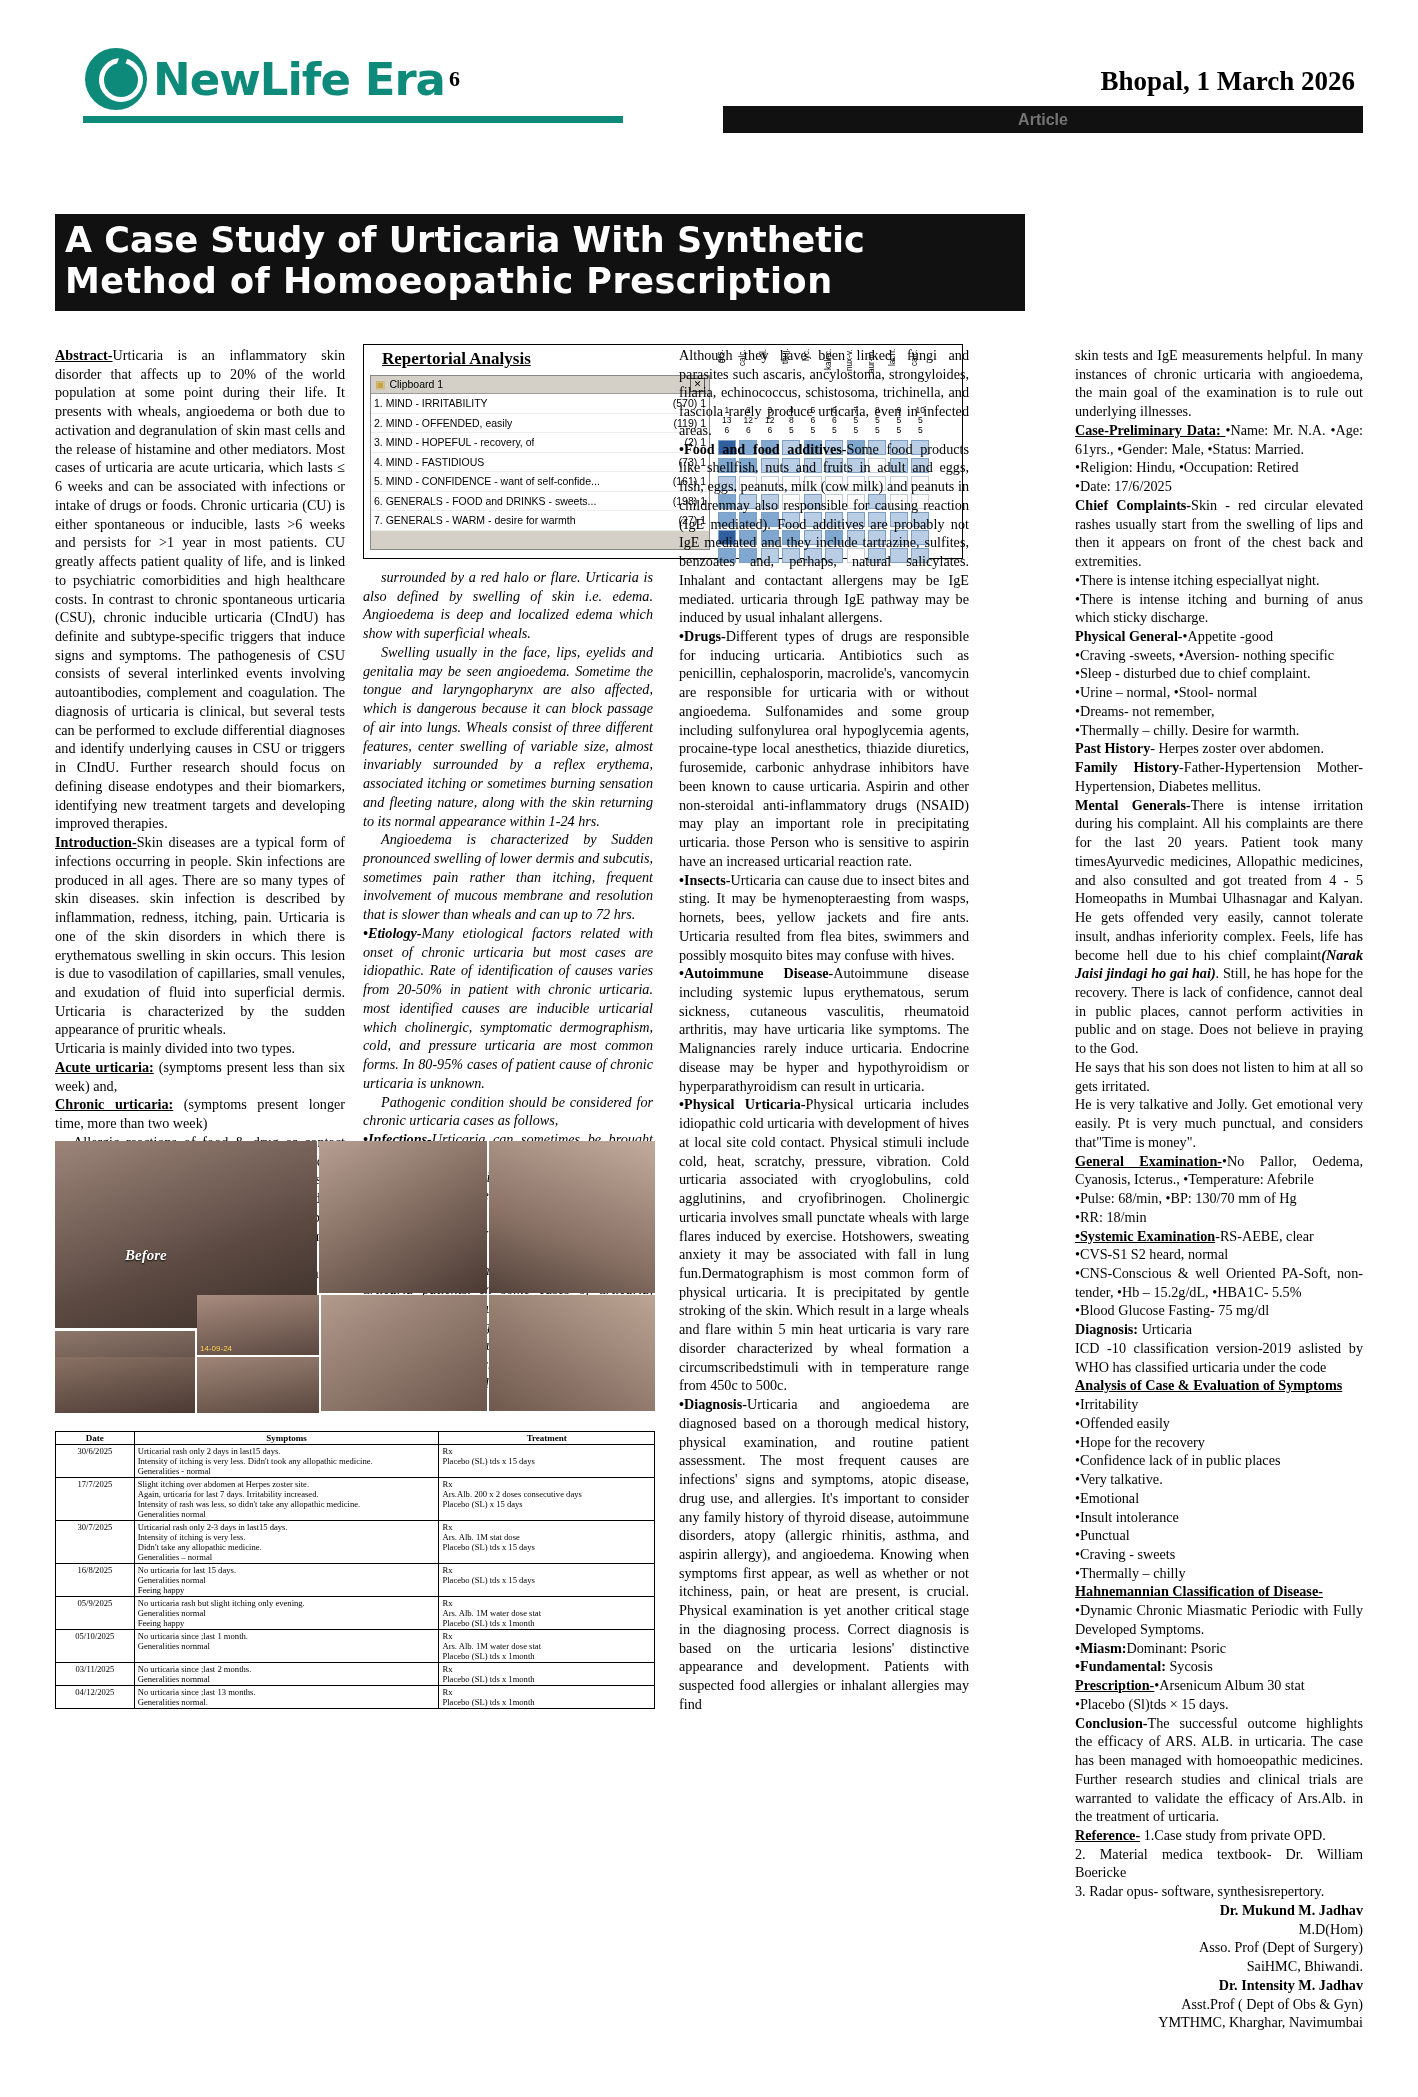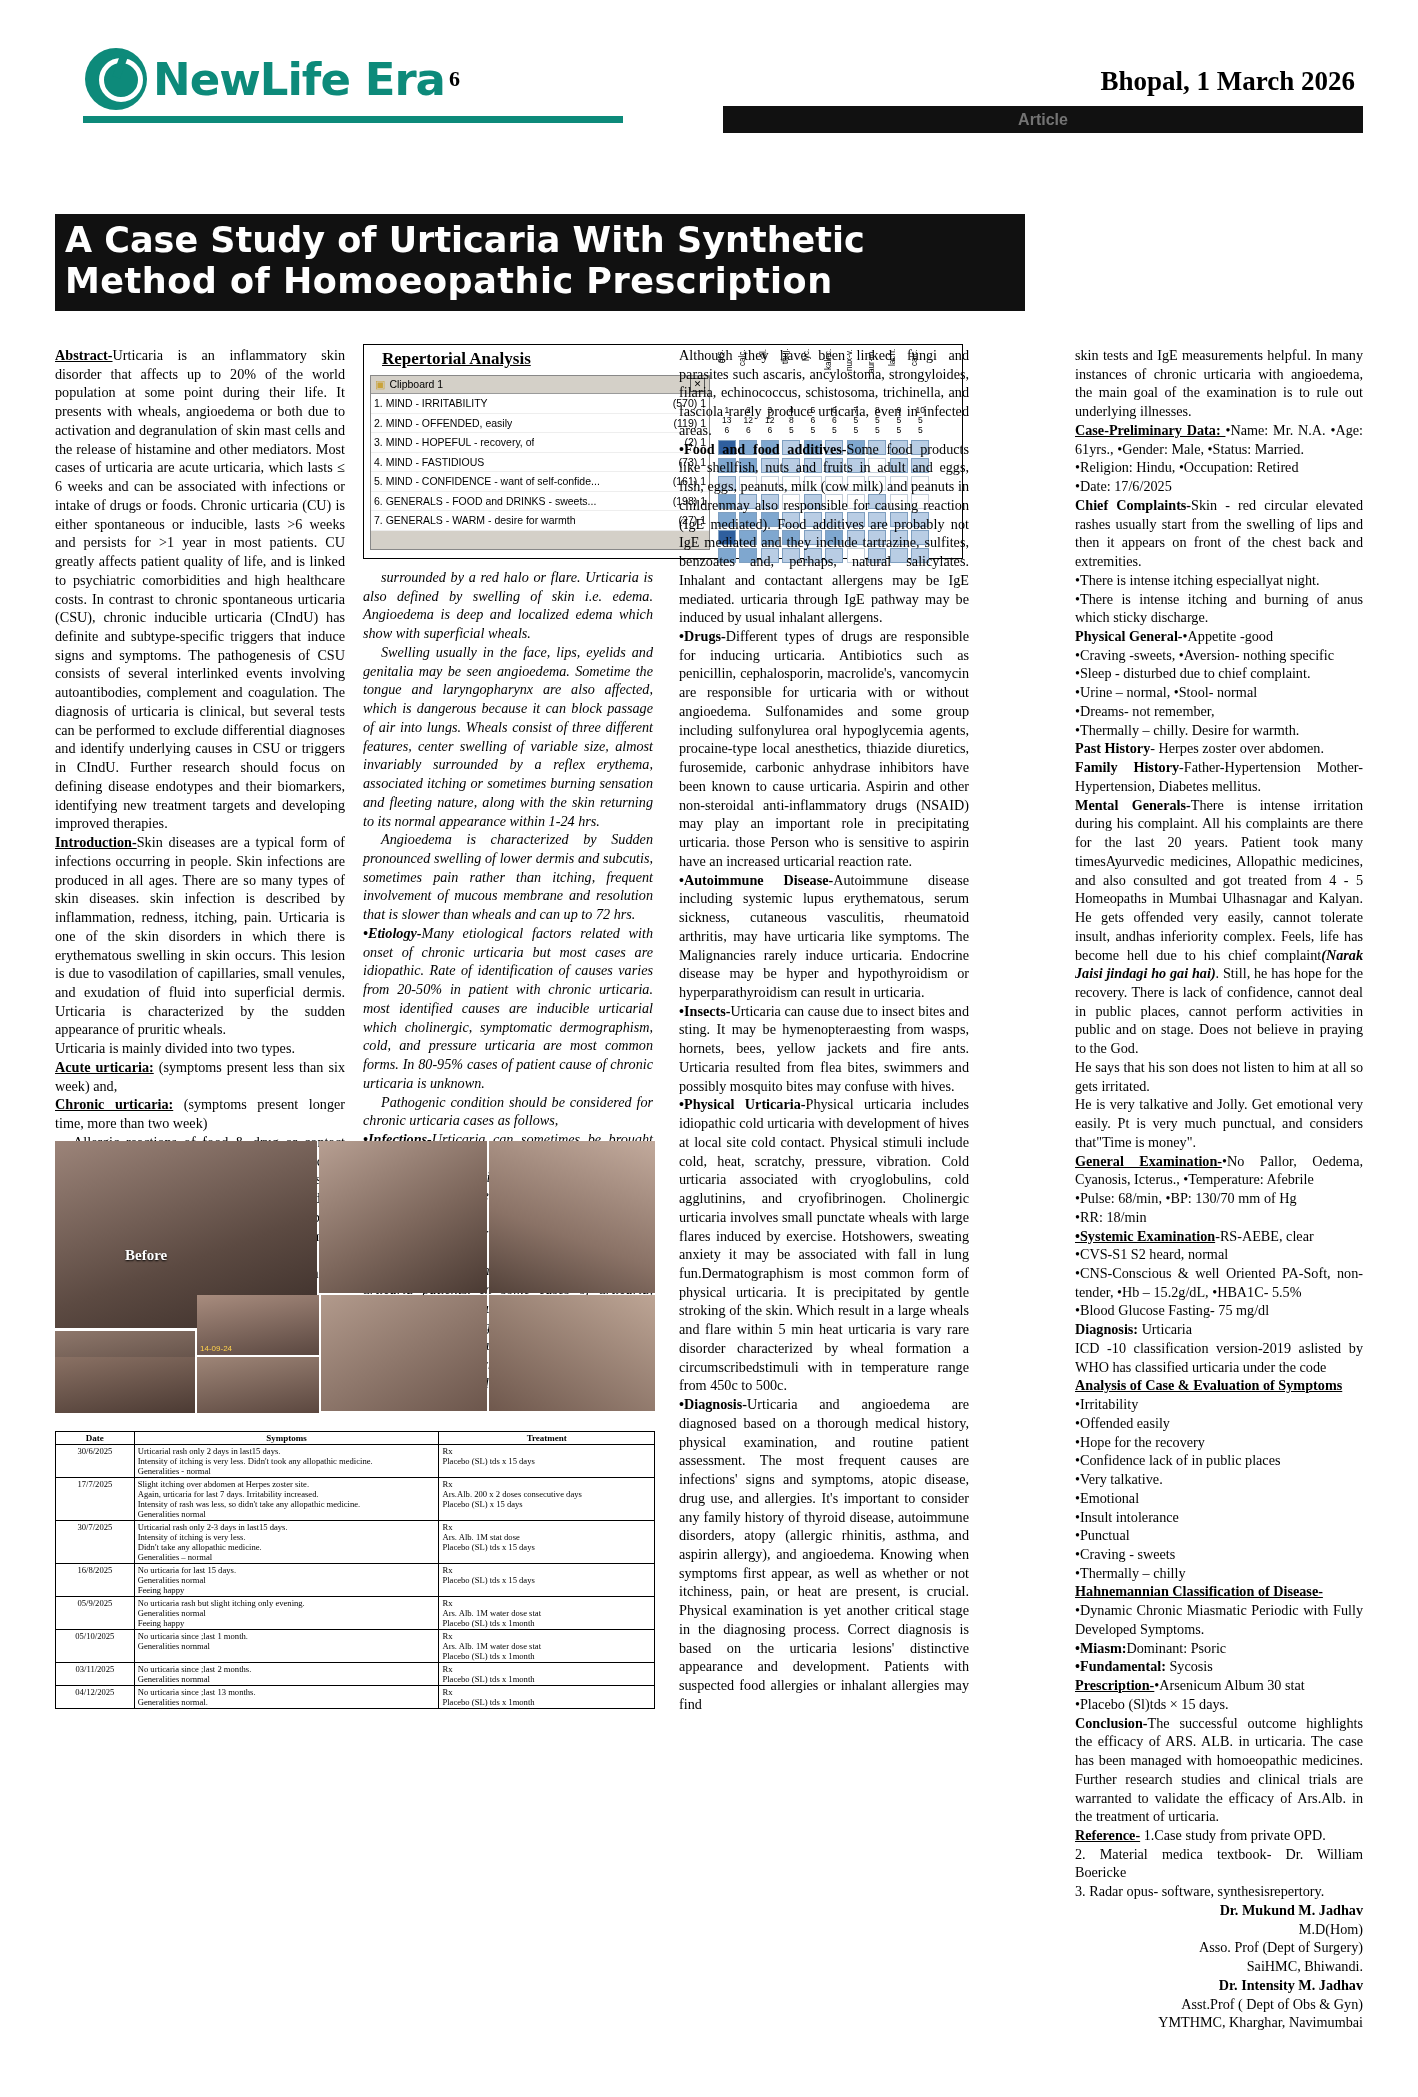--- a/index.html
+++ b/index.html
@@ -372,22 +372,22 @@
       <p>Angioedema is characterized by Sudden pronounced swelling of lower dermis and subcutis, sometimes pain rather than itching, frequent involvement of mucous membrane and resolution that is slower than wheals and can up to 72 hrs.</p>
       <p class="noind"><b>•Etiology-</b><span>Many etiological factors related with onset of chronic urticaria but most cases are idiopathic. Rate of identification of causes varies from 20-50% in patient with chronic urticaria. most identified causes are inducible urticarial which cholinergic, symptomatic dermographism, cold, and pressure urticaria are most common forms. In 80-95% cases of patient cause of chronic urticaria is unknown.</span></p>
       <p>Pathogenic condition should be considered for chronic urticaria cases as follows,</p>
       <p class="noind"><b>•Infections-</b><span>Urticaria can sometimes be brought on by infection. More than half of patients of acute urticaria had infections. Infections caused by viruses include infectious hepatitis, infectious mononucleosis, and a number of others. In comparison to bacterial infection, the hepatitis B virus accounts for 20–30% of cases. Anti-staphylolytic titer had increased in 15% of urticaria patients. In some cases of urticaria, chronic infections (such as those of the tonsils, teeth, sinuses, and gallbladder) are discovered. Viral infection in the upper respiratory tract is the cause of acute urticaria, which typically appears a few days before wheals occur.</span></p>
     </div>
 
     <div class="col c3">
       <p class="noind">Although they have been linked, fungi and parasites such ascaris, ancylostoma, strongyloides, filaria, echinococcus, schistosoma, trichinella, and fasciola rarely produce urticaria, even in infected areas.</p>
       <p class="noind"><b>•Food and food additives-</b><span>Some food products like shellfish, nuts and fruits in adult and eggs, fish, eggs, peanuts, milk (cow milk) and peanuts in childrenmay also responsible for causing reaction (IgE mediated). Food additives are probably not IgE mediated and they include tartrazine, sulfites, benzoates and, perhaps, natural salicylates. Inhalant and contactant allergens may be IgE mediated. urticaria through IgE pathway may be induced by usual inhalant allergens.</span></p>
       <p class="noind"><b>•Drugs-</b><span>Different types of drugs are responsible for inducing urticaria. Antibiotics such as penicillin, cephalosporin, macrolide's, vancomycin are responsible for urticaria with or without angioedema. Sulfonamides and some group including sulfonylurea oral hypoglycemia agents, procaine-type local anesthetics, thiazide diuretics, furosemide, carbonic anhydrase inhibitors have been known to cause urticaria. Aspirin and other non-steroidal anti-inflammatory drugs (NSAID) may play an important role in precipitating urticaria. those Person who is sensitive to aspirin have an increased urticarial reaction rate.</span></p>
+      <p class="noind"><b>•Insects-</b><span>Urticaria can cause due to insect bites and sting. It may be hymenopteraesting from wasps, hornets, bees, yellow jackets and fire ants. Urticaria resulted from flea bites, swimmers and possibly mosquito bites may confuse with hives.</span></p>
       <p class="noind"><b>•Autoimmune Disease-</b><span>Autoimmune disease including systemic lupus erythematous, serum sickness, cutaneous vasculitis, rheumatoid arthritis, may have urticaria like symptoms. The Malignancies rarely induce urticaria. Endocrine disease may be hyper and hypothyroidism or hyperparathyroidism can result in urticaria.</span></p>
-      <p class="noind"><b>•Insects-</b><span>Urticaria can cause due to insect bites and sting. It may be hymenopteraesting from wasps, hornets, bees, yellow jackets and fire ants. Urticaria resulted from flea bites, swimmers and possibly mosquito bites may confuse with hives.</span></p>
       <p class="noind"><b>•Physical Urticaria-</b><span>Physical urticaria includes idiopathic cold urticaria with development of hives at local site cold contact. Physical stimuli include cold, heat, scratchy, pressure, vibration. Cold urticaria associated with cryoglobulins, cold agglutinins, and cryofibrinogen. Cholinergic urticaria involves small punctate wheals with large flares induced by exercise. Hotshowers, sweating anxiety it may be associated with fall in lung fun.Dermatographism is most common form of physical urticaria. It is precipitated by gentle stroking of the skin. Which result in a large wheals and flare within 5 min heat urticaria is vary rare disorder characterized by wheal formation a circumscribedstimuli with in temperature range from 450c to 500c.</span></p>
       <p class="noind"><b>•Diagnosis-</b><span>Urticaria and angioedema are diagnosed based on a thorough medical history, physical examination, and routine patient assessment. The most frequent causes are infections' signs and symptoms, atopic disease, drug use, and allergies. It's important to consider any family history of thyroid disease, autoimmune disorders, atopy (allergic rhinitis, asthma, and aspirin allergy), and angioedema. Knowing when symptoms first appear, as well as whether or not itchiness, pain, or heat are present, is crucial. Physical examination is yet another critical stage in the diagnosing process. Correct diagnosis is based on the urticaria lesions' distinctive appearance and development. Patients with suspected food allergies or inhalant allergies may find</span></p>
     </div>
 
     <div class="col c5">
       <p class="noind">skin tests and IgE measurements helpful. In many instances of chronic urticaria with angioedema, the main goal of the examination is to rule out underlying illnesses.</p>
       <p class="noind"><b class="u">Case-Preliminary Data: </b><span>•Name: Mr. N.A. •Age: 61yrs., •Gender: Male, •Status: Married.</span></p>
       <p class="noind">•Religion: Hindu, •Occupation: Retired</p>
       <p class="noind">•Date: 17/6/2025</p>
       <p class="noind"><b>Chief Complaints-</b><span>Skin - red circular elevated rashes usually start from the swelling of lips and then it appears on front of the chest back and extremities.</span></p>
@@ -439,21 +439,21 @@
       <p class="noind sig">Dr. Mukund M. Jadhav</p>
       <p class="noind sig2">M.D(Hom)</p>
       <p class="noind sig2">Asso. Prof (Dept of Surgery)</p>
       <p class="noind sig2">SaiHMC, Bhiwandi.</p>
       <p class="noind sig">Dr. Intensity M. Jadhav</p>
       <p class="noind sig2">Asst.Prof ( Dept of Obs &amp; Gyn)</p>
       <p class="noind sig2">YMTHMC, Kharghar, Navimumbai</p>
     </div>
 
     <div class="collage">
-      <div class="ph" style="left:0; top:0; width:262px; height:187px; background:linear-gradient(160deg,#9c8479,#5c4a42 60%,#3a2d28);">
+      <div class="ph" style="left:0; top:0; width:262px; height:187px; background:linear-gradient(160deg,#9c8479,#5c4a42 60%,#3a2d28);font-style:italic;">
         <div class="cap" style="left:70px; top:106px;">Before</div>
       </div>
       <div class="ph" style="left:264px; top:0; width:168px; height:152px; background:linear-gradient(150deg,#b79f92,#7d675c 55%,#4a3a33);"></div>
       <div class="ph" style="left:434px; top:0; width:166px; height:152px; background:linear-gradient(200deg,#c2aa9c,#8a7266 60%,#53423a);">
         
       </div>
       <div class="ph" style="left:0; top:154px; width:140px; height:60px; background:linear-gradient(170deg,#8e776b,#4e3e37);margin-top:36px;">
         <div class="stamp">13-09-24</div>
       </div>
       <div class="ph" style="left:142px; top:154px; width:122px; height:60px; background:linear-gradient(170deg,#a88c7e,#5a4740);">

